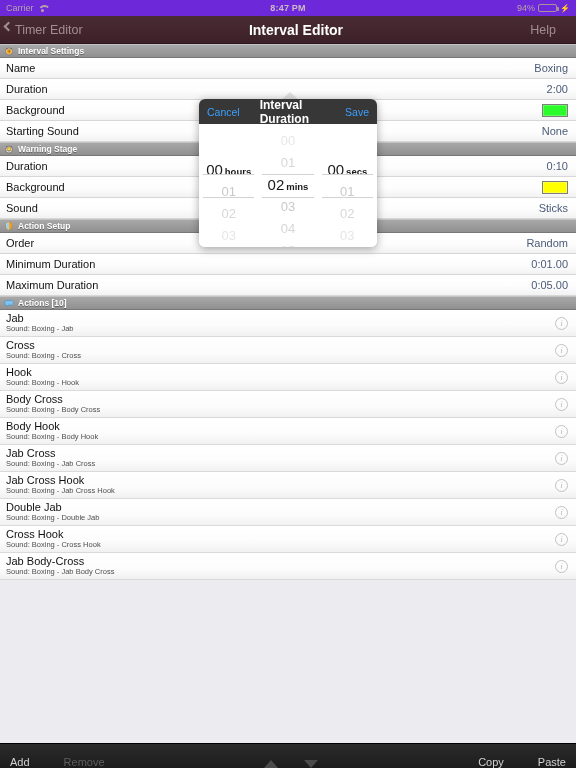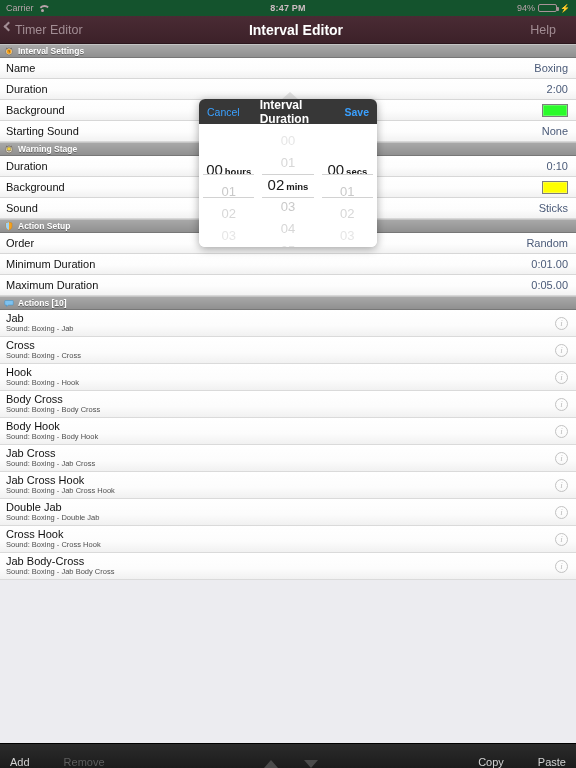--- a/index.html
+++ b/index.html
@@ -13,21 +13,21 @@
     position: relative;
     width: 576px; height: 768px;
     display: flex;
     flex-direction: column;
     background: #ececf0;
   }
 
   
   .statusbar {
     height: 16px;
-    background: #14532d;
+    background: #6d28d9;
     color: #b9a3aa;
     font-size: 9px;
     display: flex;
     align-items: center;
     padding: 0 6px;
     flex: 0 0 auto;
     position: relative;
   }
   .sb-left { display: flex; align-items: center; gap: 4px; }
   .sb-center {
@@ -192,21 +192,21 @@
   }
   .pop-head {
     height: 25px;
     background: #373737;
     display: flex; align-items: center; justify-content: space-between;
     padding: 0 8px;
     gap: 20px;
   }
   .pop-cancel { color: #3aa0ff; font-size: 10.5px; cursor: pointer; }
   .pop-title { color: #fff; font-size: 12px; font-weight: bold; }
-  .pop-save { color: #3aa0ff; font-size: 10.5px; font-weight: bold; cursor: pointer; }
+  .pop-save { color: #3aa0ff; font-size: 10.5px; font-weight: normal; cursor: pointer; }
 
   .picker {
     position: relative;
     height: 123px;
     display: flex;
     background: #fff;
   }
   .pcol {
     flex: 1 1 0;
     position: relative;

